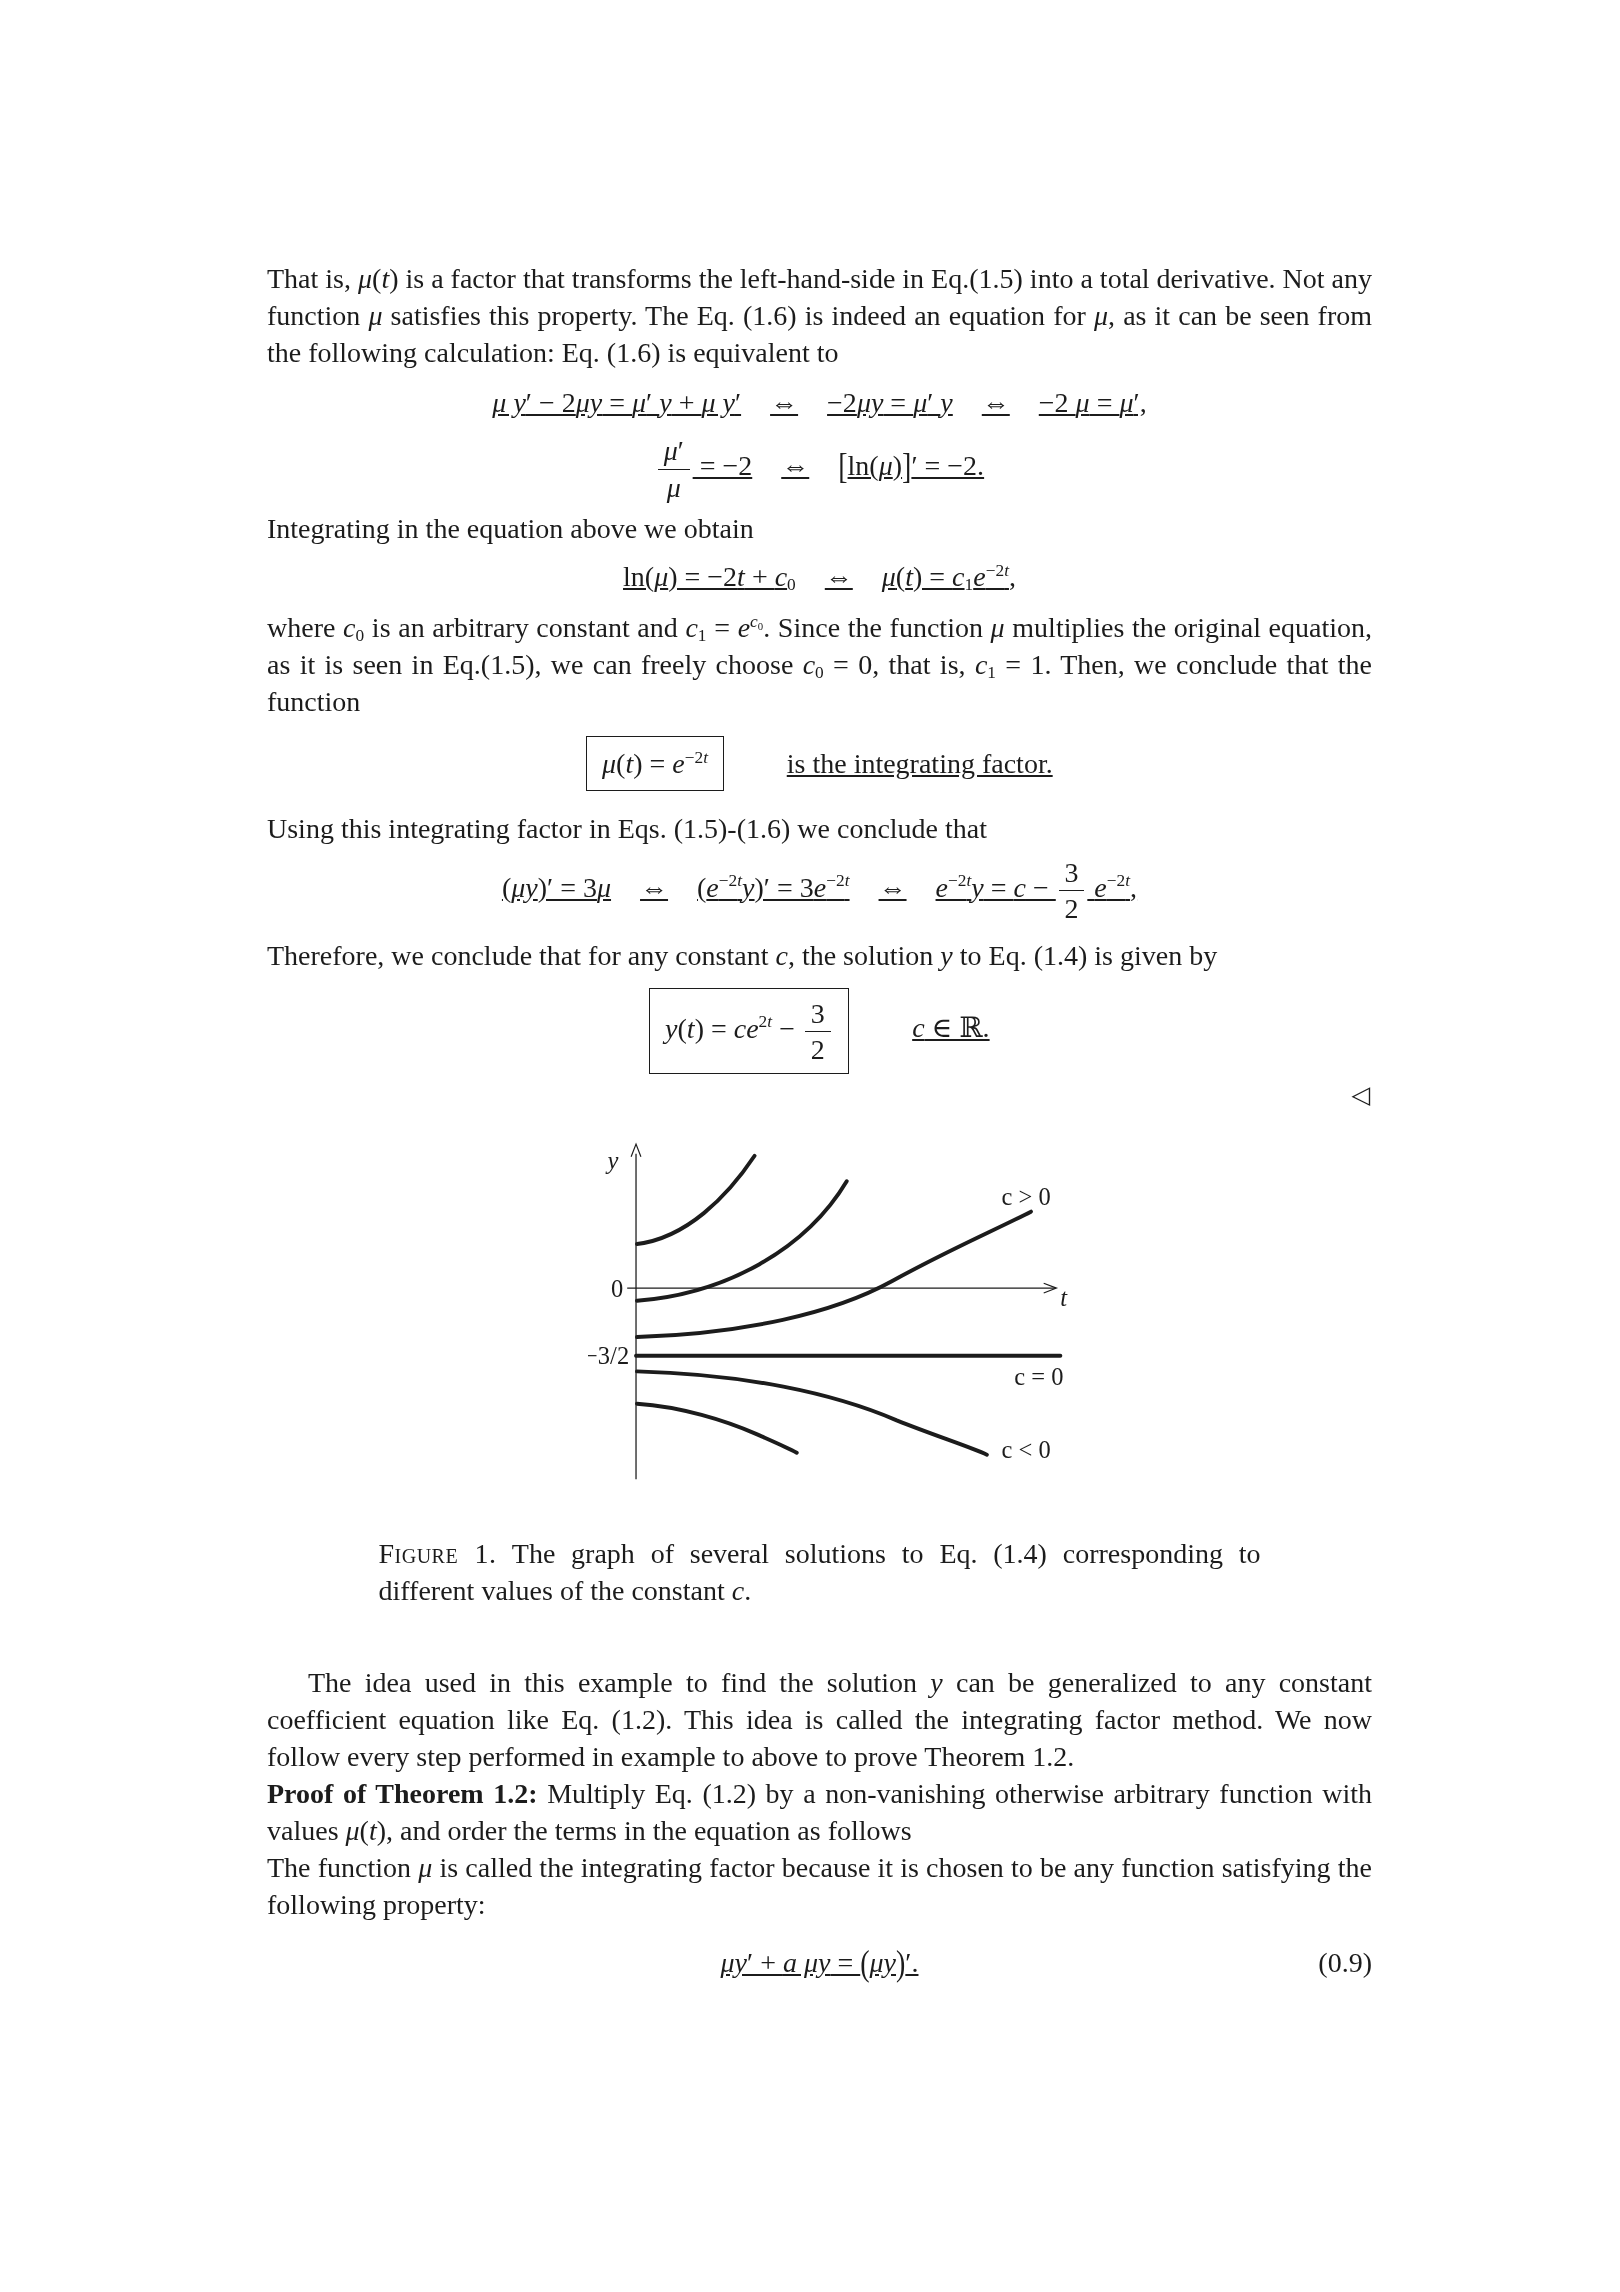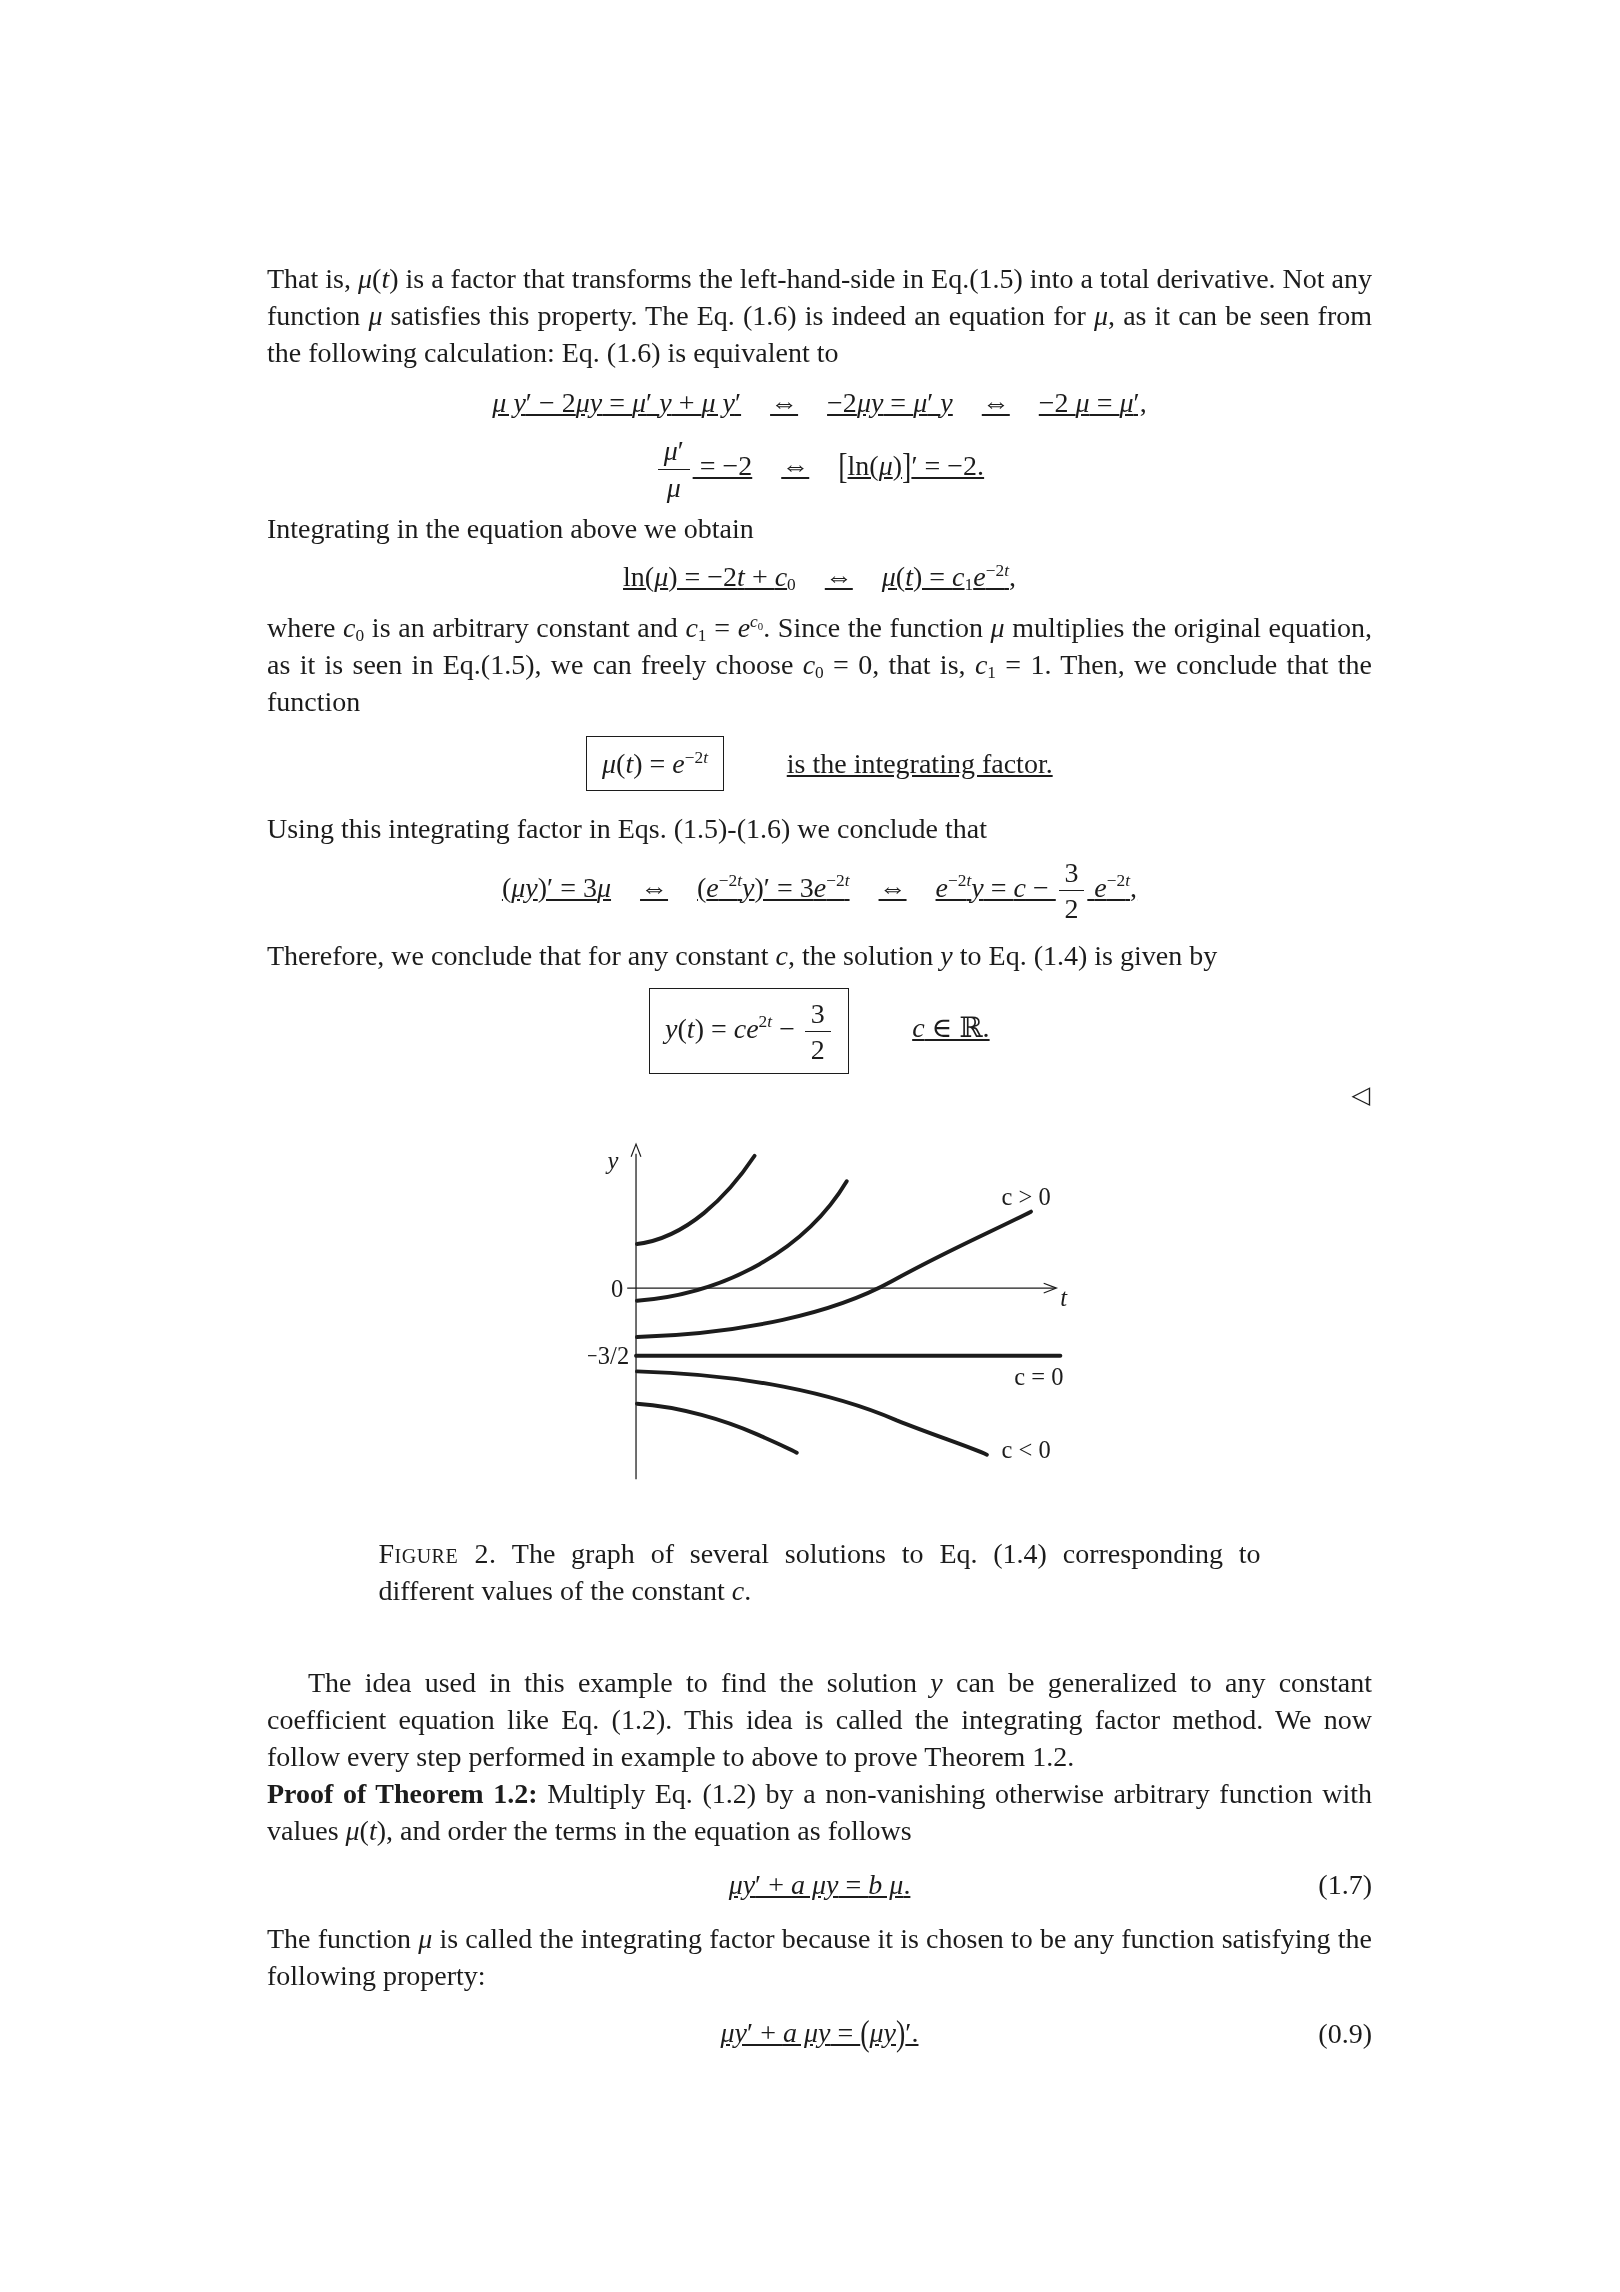--- a/index.html
+++ b/index.html
@@ -125,31 +125,27 @@
       <text x="482" y="175" font-style="italic">t</text>
       <text x="36" y="166" text-anchor="end">0</text>
       <text x="42" y="234" text-anchor="end" font-size="23">−3/2</text>
       <text x="447" y="72" text-anchor="middle">c &gt; 0</text>
       <text x="460" y="256" text-anchor="middle">c = 0</text>
       <text x="447" y="330" text-anchor="middle">c &lt; 0</text>
     </svg>
   </figure>
 
   <div class="caption">
-    <span class="caplabel">Figure 2.</span><span> The graph of several solutions to Eq. (1.4) corresponding to different values of the constant <i>c</i>.</span>
+    <span class="caplabel">Figure 1.</span><span> The graph of several solutions to Eq. (1.4) corresponding to different values of the constant <i>c</i>.</span>
   </div>
 
   <p class="body-par indent after-fig">The idea used in this example to find the solution <i>y</i> can be generalized to any constant coefficient equation like Eq. (1.2).  This idea is called the integrating factor method.  We now follow every step performed in example to above to prove Theorem 1.2.</p>
 
   <p class="body-par"><span class="bold">Proof of Theorem 1.2:</span><span> Multiply Eq. (1.2) by a non-vanishing otherwise arbitrary function with values <i>μ</i>(<i>t</i>), and order the terms in the equation as follows</span></p>
 
-  <div class="eq" style="margin:17.6px 0;">
-    <span><i>μy</i>′ + <i>a μy</i> = <i>b μ</i>.</span>
-    <span class="eq-number">(1.7)</span>
-  </div>
 
   <p class="body-par">The function <i>μ</i> is called the integrating factor because it is chosen to be any function satisfying the following property:</p>
 
   <div class="eq" style="margin:21.6px 0;text-align:center;">
     <span><i>μy</i>′ + <i>a μy</i> = <span class="bigp">(</span><i>μy</i><span class="bigp">)</span>′.</span>
     <span class="eq-number">(0.9)</span>
   </div>
 
 </div>
 

